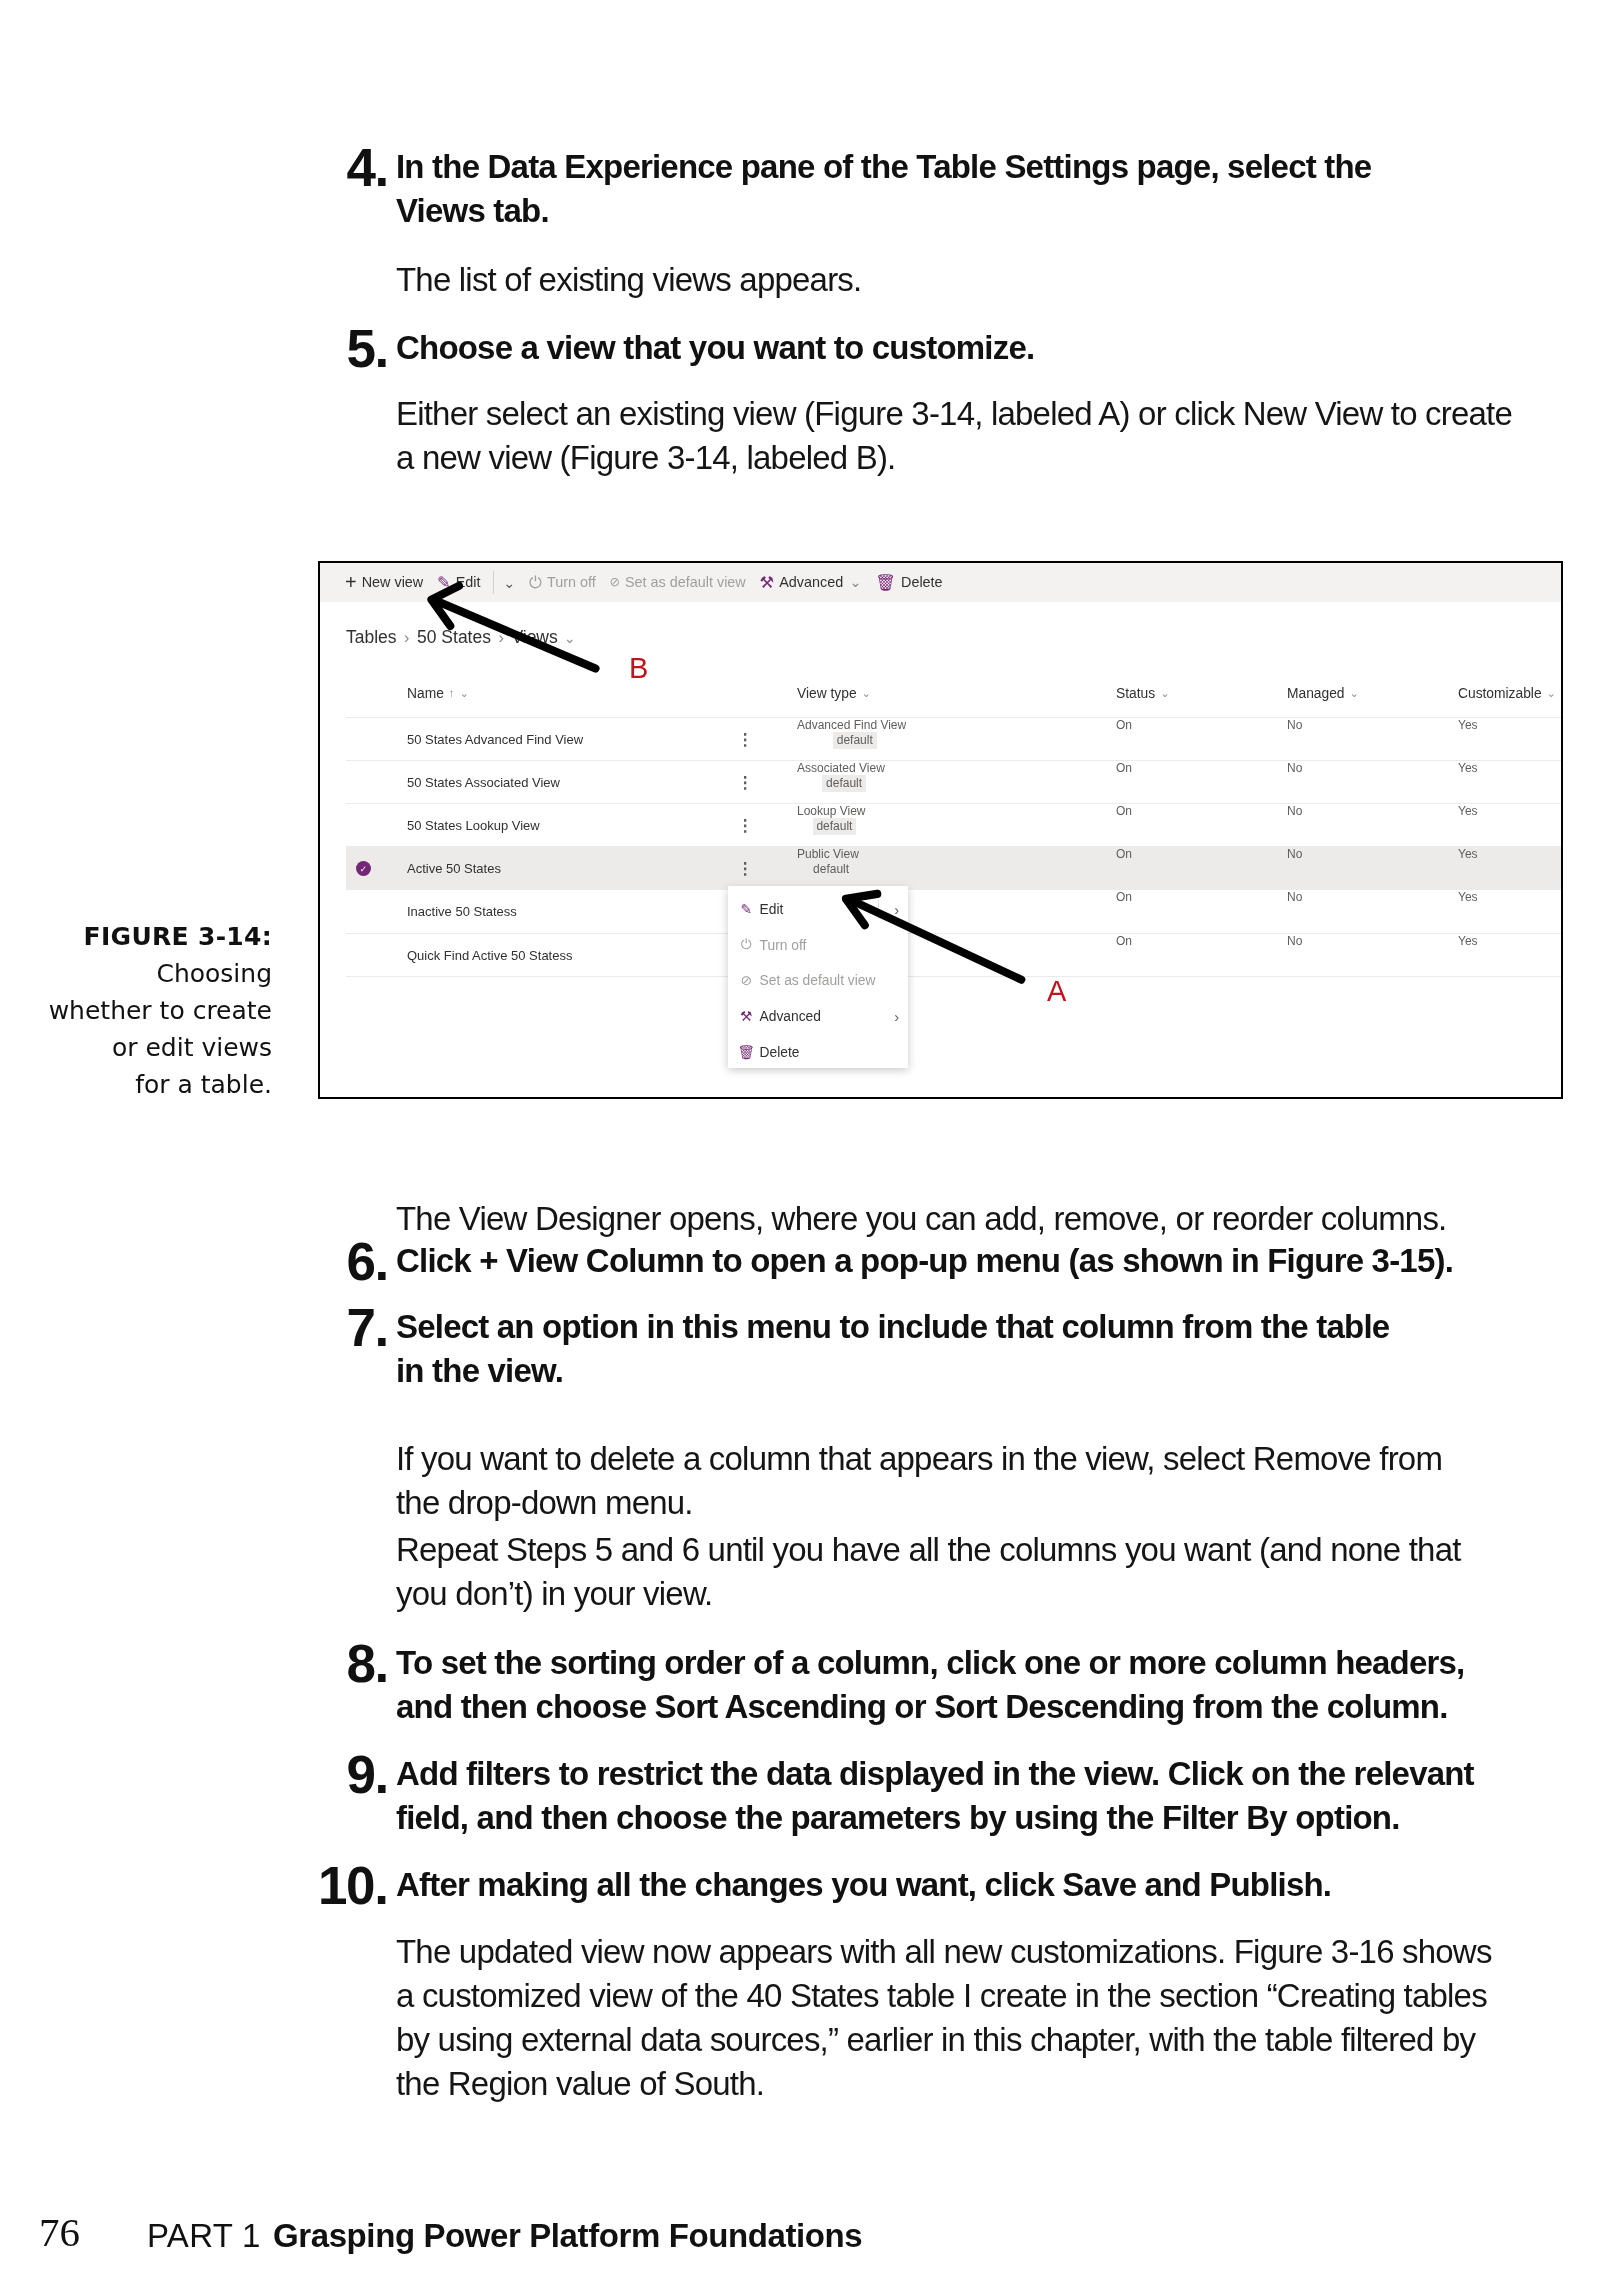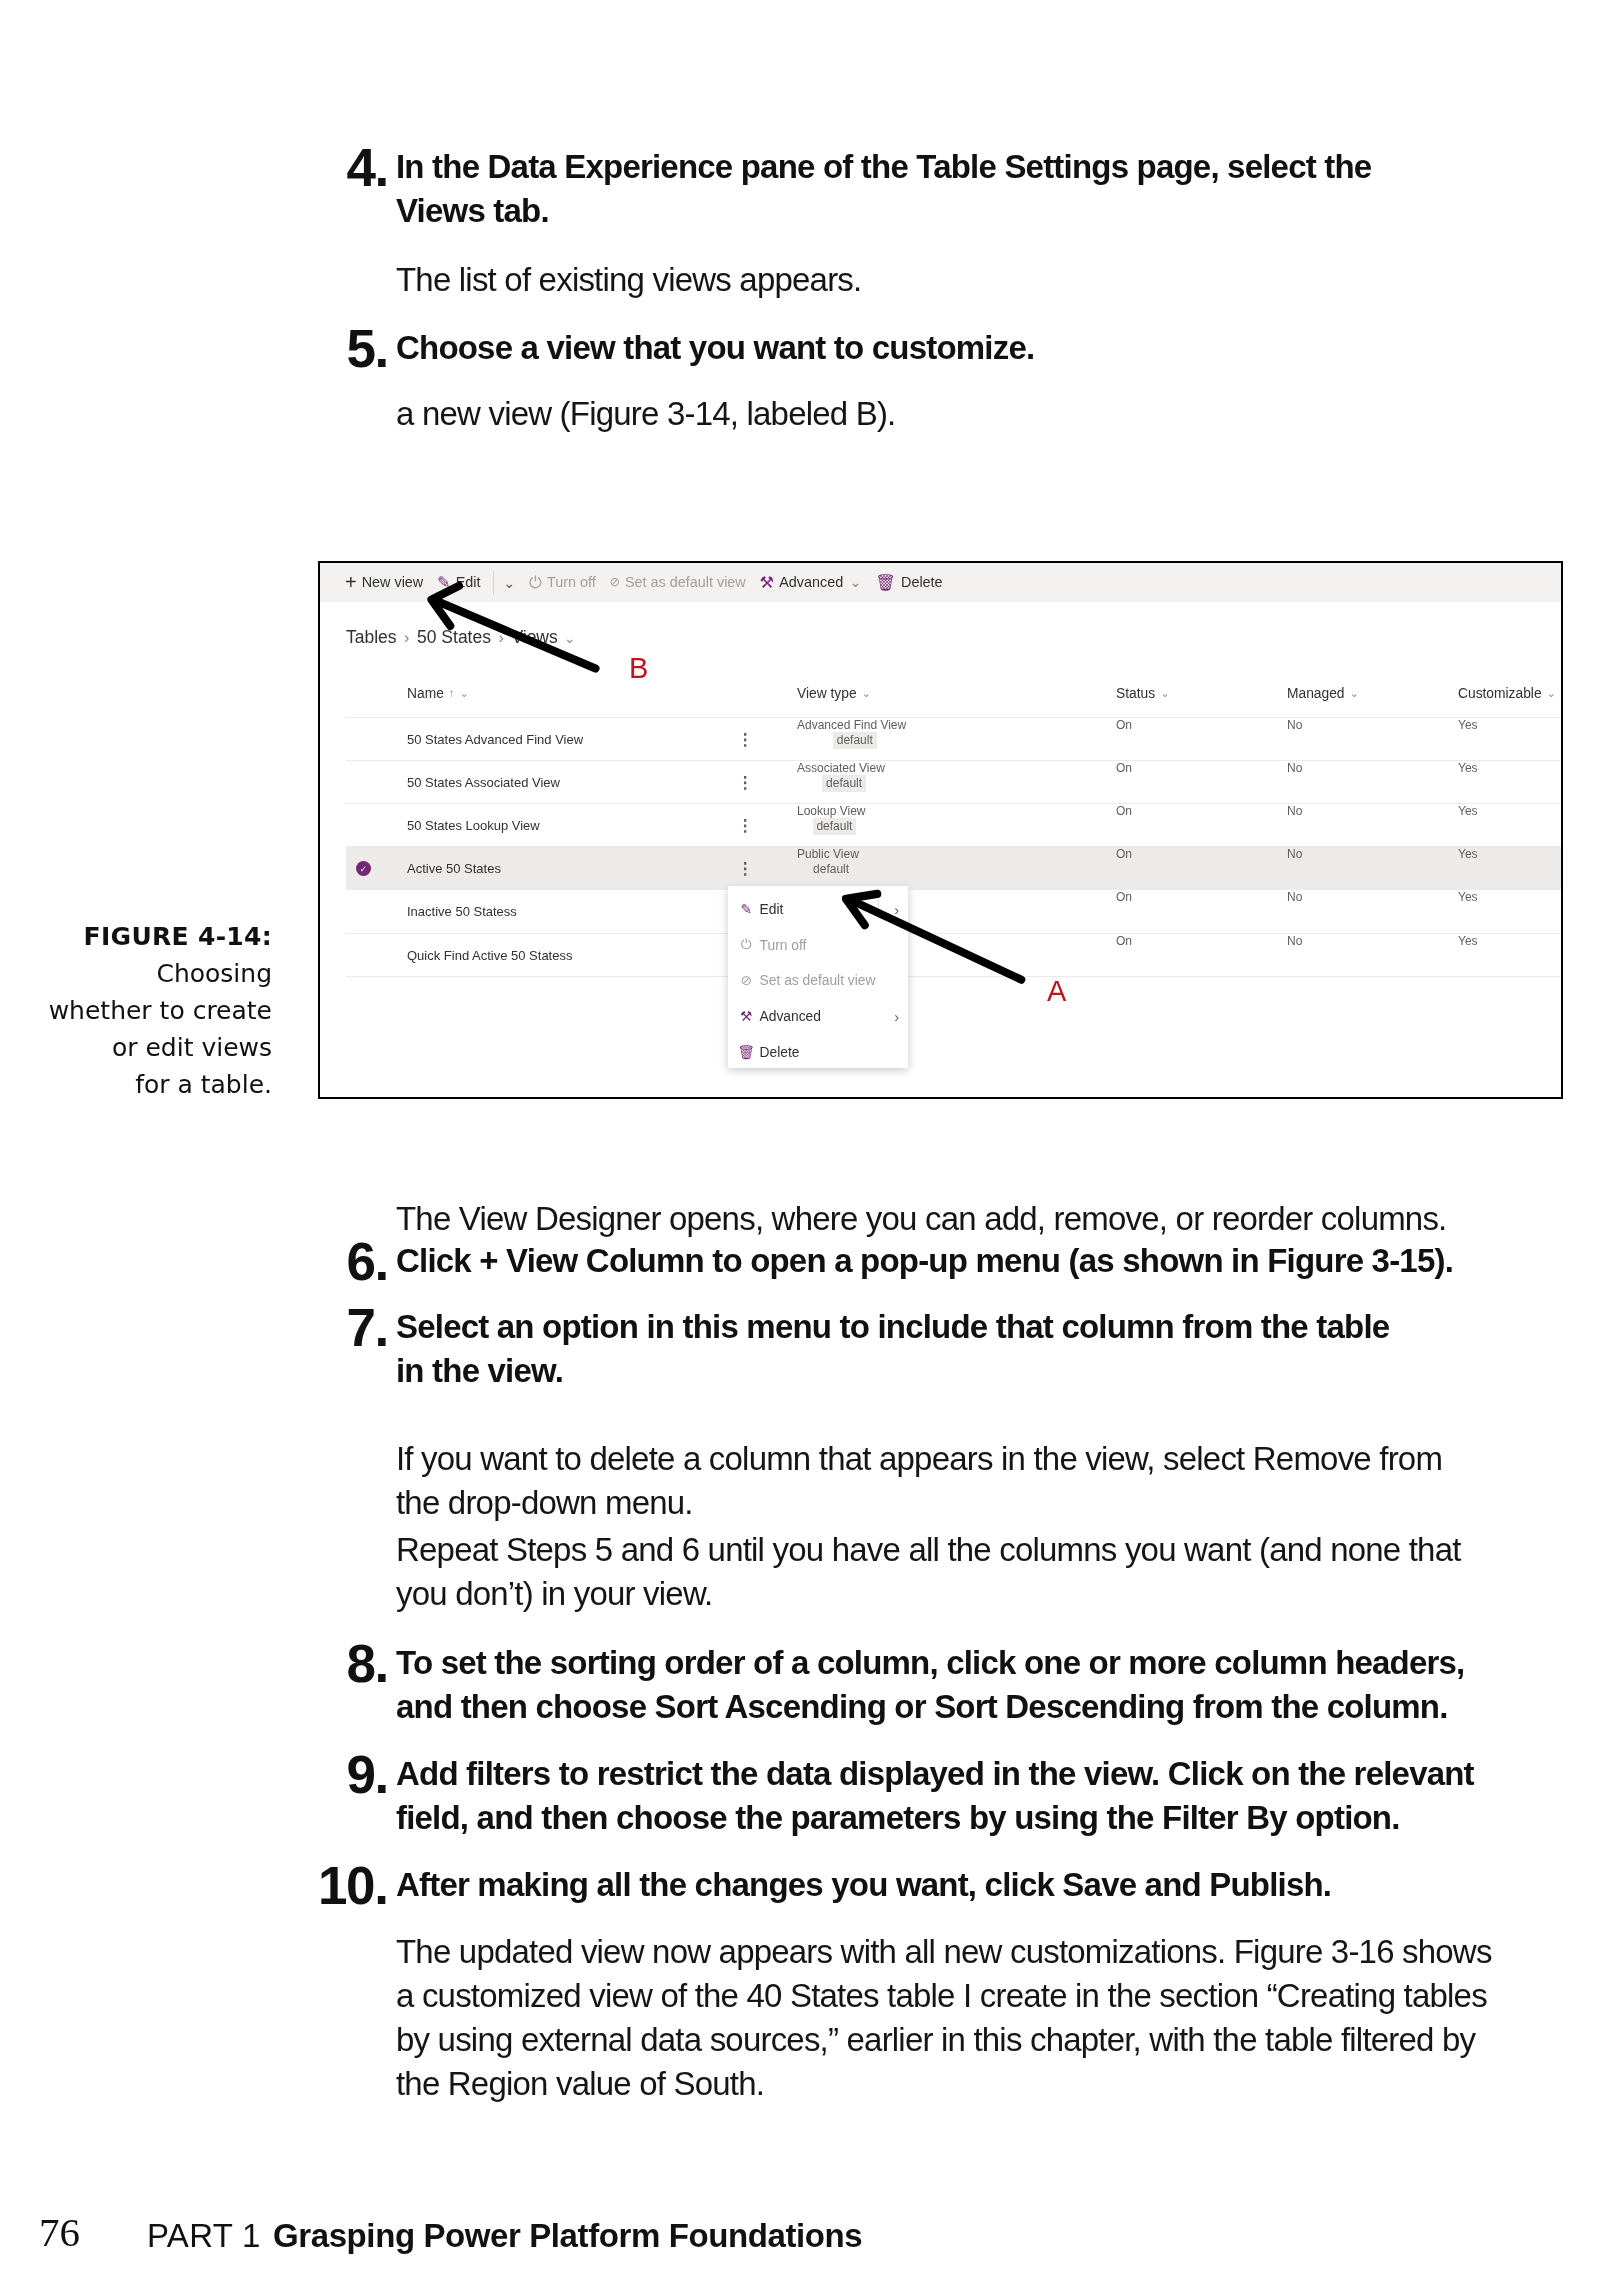--- a/index.html
+++ b/index.html
@@ -61,25 +61,26 @@
   <div>The list of existing views appears.</div>
 </div>
 
 <div class="step" style="top:326px;">
   <span class="step-num" style="top:2.5px;">5.</span>
   <div class="step-text">
     <div>Choose a view that you want to customize.</div>
   </div>
 </div>
 <div class="para" style="top:392px;">
+  <div>Either select an existing view (Figure 3-14, labeled A) or click New View to create</div>
   <div>a new view (Figure 3-14, labeled B).</div>
 </div>
 
 <div class="caption" style="top:918px;">
-  <span class="fig-label">FIGURE 4-14:</span>
+  <span class="fig-label">FIGURE 3-14:</span>
   <div>Choosing</div>
   <div>whether to create</div>
   <div>or edit views</div>
   <div>for a table.</div>
 </div>
 
 <div class="figure">
   <div class="toolbar">
     <div class="tb-item" style="margin-left:25px;">
       <span class="ic" style="font-size:20px;color:#323130;">+</span>

